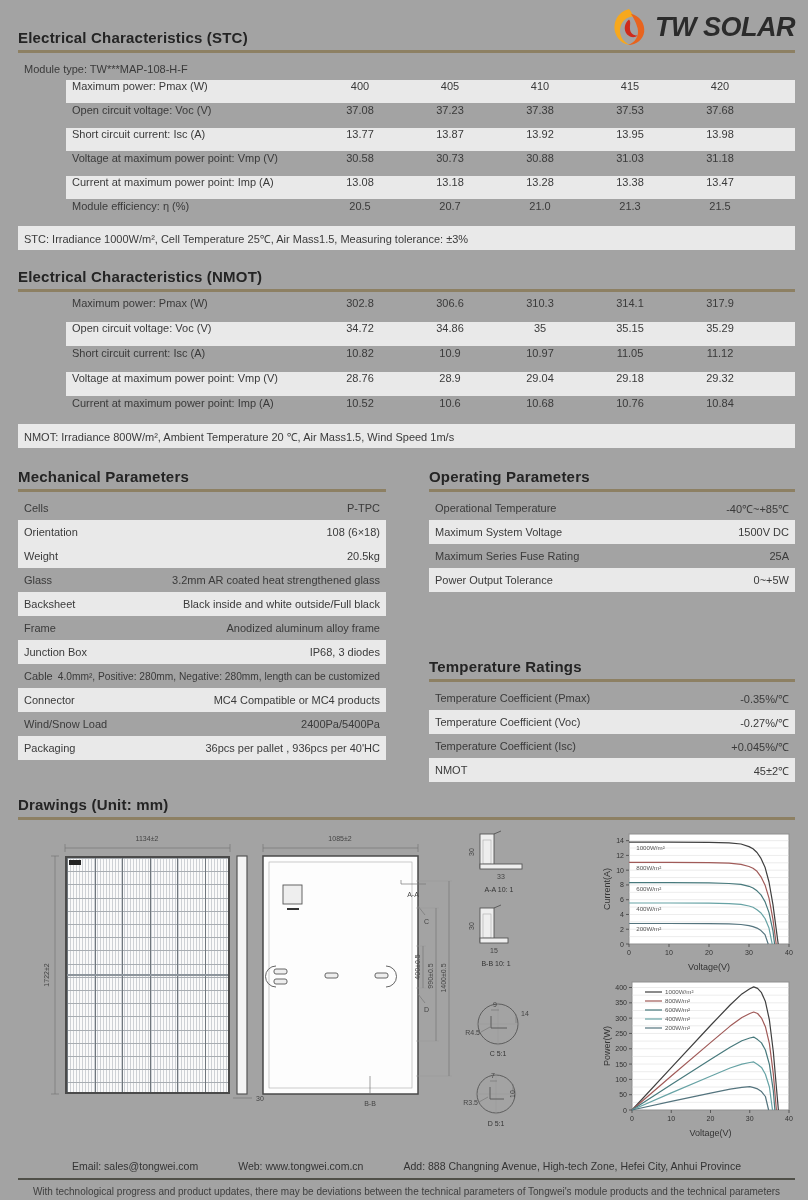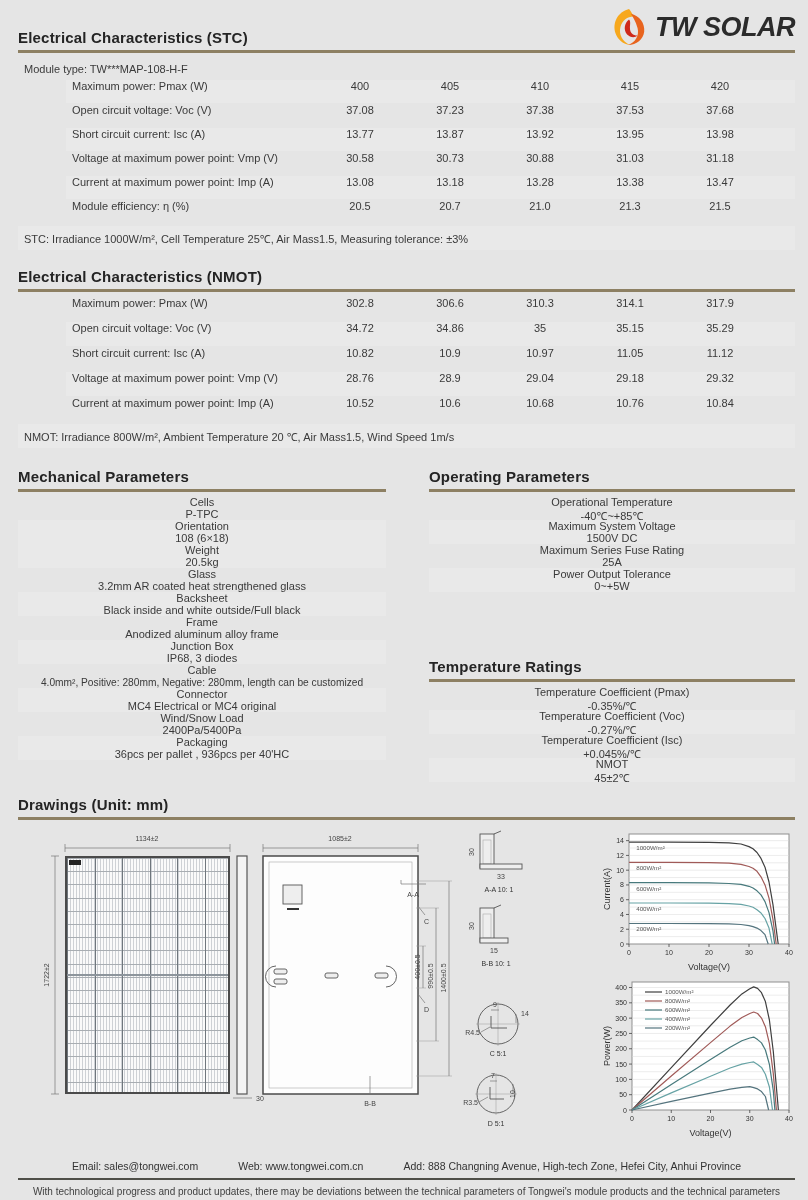--- a/index.html
+++ b/index.html
@@ -1,35 +1,35 @@
 <!DOCTYPE html>
 <html><head>
 <meta charset="utf-8">
 <style>
   :root{ --tan:#8d8063; --stripe:#e9e9e9; --ink:#3a3a3a; }
   *{margin:0;padding:0;box-sizing:border-box;}
   body{background:#888;font-family:"Liberation Sans",sans-serif;}
-  .page{width:808px;height:1200px;background:#e5e5e5;margin:0 auto;padding:8px 13px 0 18px;color:var(--ink);position:relative;overflow:hidden;}
+  .page{width:808px;height:1200px;background:#a3a3a3;margin:0 auto;padding:8px 13px 0 18px;color:var(--ink);position:relative;overflow:hidden;}
   .head-row{display:flex;justify-content:space-between;align-items:flex-end;border-bottom:3px solid var(--tan);padding-bottom:4px;}
   .sec-title{font-size:15px;font-weight:bold;color:#242424;letter-spacing:.2px;}
   .sec-head{border-bottom:3px solid var(--tan);padding-bottom:4px;}
   .logo{display:flex;align-items:center;gap:7px;}
   .logo-text{font-size:27px;font-weight:900;font-style:italic;color:#2b2b2b;letter-spacing:-.5px;}
   .btable{margin-top:5px;font-size:11px;}
   .brow{display:flex;height:23px;margin-top:1px;margin-left:48px;}
   .brow.alt{background:var(--stripe);}
   .blabel{width:249px;padding-left:6px;}
   .bval{width:90px;text-align:center;}
   .bnote{height:24px;background:var(--stripe);display:flex;align-items:center;padding-left:6px;margin-top:3px;font-size:11px;}
   .module-row{height:21px;display:flex;align-items:center;padding-left:6px;font-size:11px;margin-top:3px;}
   .twocol{display:flex;gap:43px;margin-top:20px;}
   .col-l{width:373px;}
   .col-r{width:371px;}
   .ptable{font-size:11px;margin-top:4px;}
-  .prow{display:flex;justify-content:space-between;align-items:center;height:24px;padding:0 6px;flex-direction:column;}
+  .prow{display:flex;justify-content:space-between;align-items:center;height:24px;padding:0 6px;}
   .prow.alt{background:var(--stripe);}
   .prow .plabel{white-space:nowrap;}
   .prow .pval{text-align:right;}
   .gap-block{margin-top:66px;}
   .drawings{position:relative;height:322px;margin-top:6px;}
   .tech{position:absolute;left:0;top:0;}
   .dt{font-size:7px;fill:#444;}
   .cap{font-size:7px;fill:#333;}
   .dim{stroke:#777;stroke-width:.7;}
   .ext{stroke:#999;stroke-width:.5;}
@@ -200,21 +200,21 @@
         <div class="prow alt">
             <span class="plabel">Junction Box</span>
             <span class="pval">IP68, 3 diodes</span>
           </div>
         <div class="prow">
             <span class="plabel">Cable</span>
             <span class="pval" style="font-size:10.2px;">4.0mm², Positive: 280mm, Negative: 280mm, length can be customized</span>
           </div>
         <div class="prow alt">
             <span class="plabel">Connector</span>
-            <span class="pval">MC4 Electrical or MC4 original</span>
+            <span class="pval">MC4 Compatible or MC4 products</span>
           </div>
         <div class="prow">
             <span class="plabel">Wind/Snow Load</span>
             <span class="pval">2400Pa/5400Pa</span>
           </div>
         <div class="prow alt">
             <span class="plabel">Packaging</span>
             <span class="pval">36pcs per pallet , 936pcs per 40'HC</span>
           </div>
       </div>

